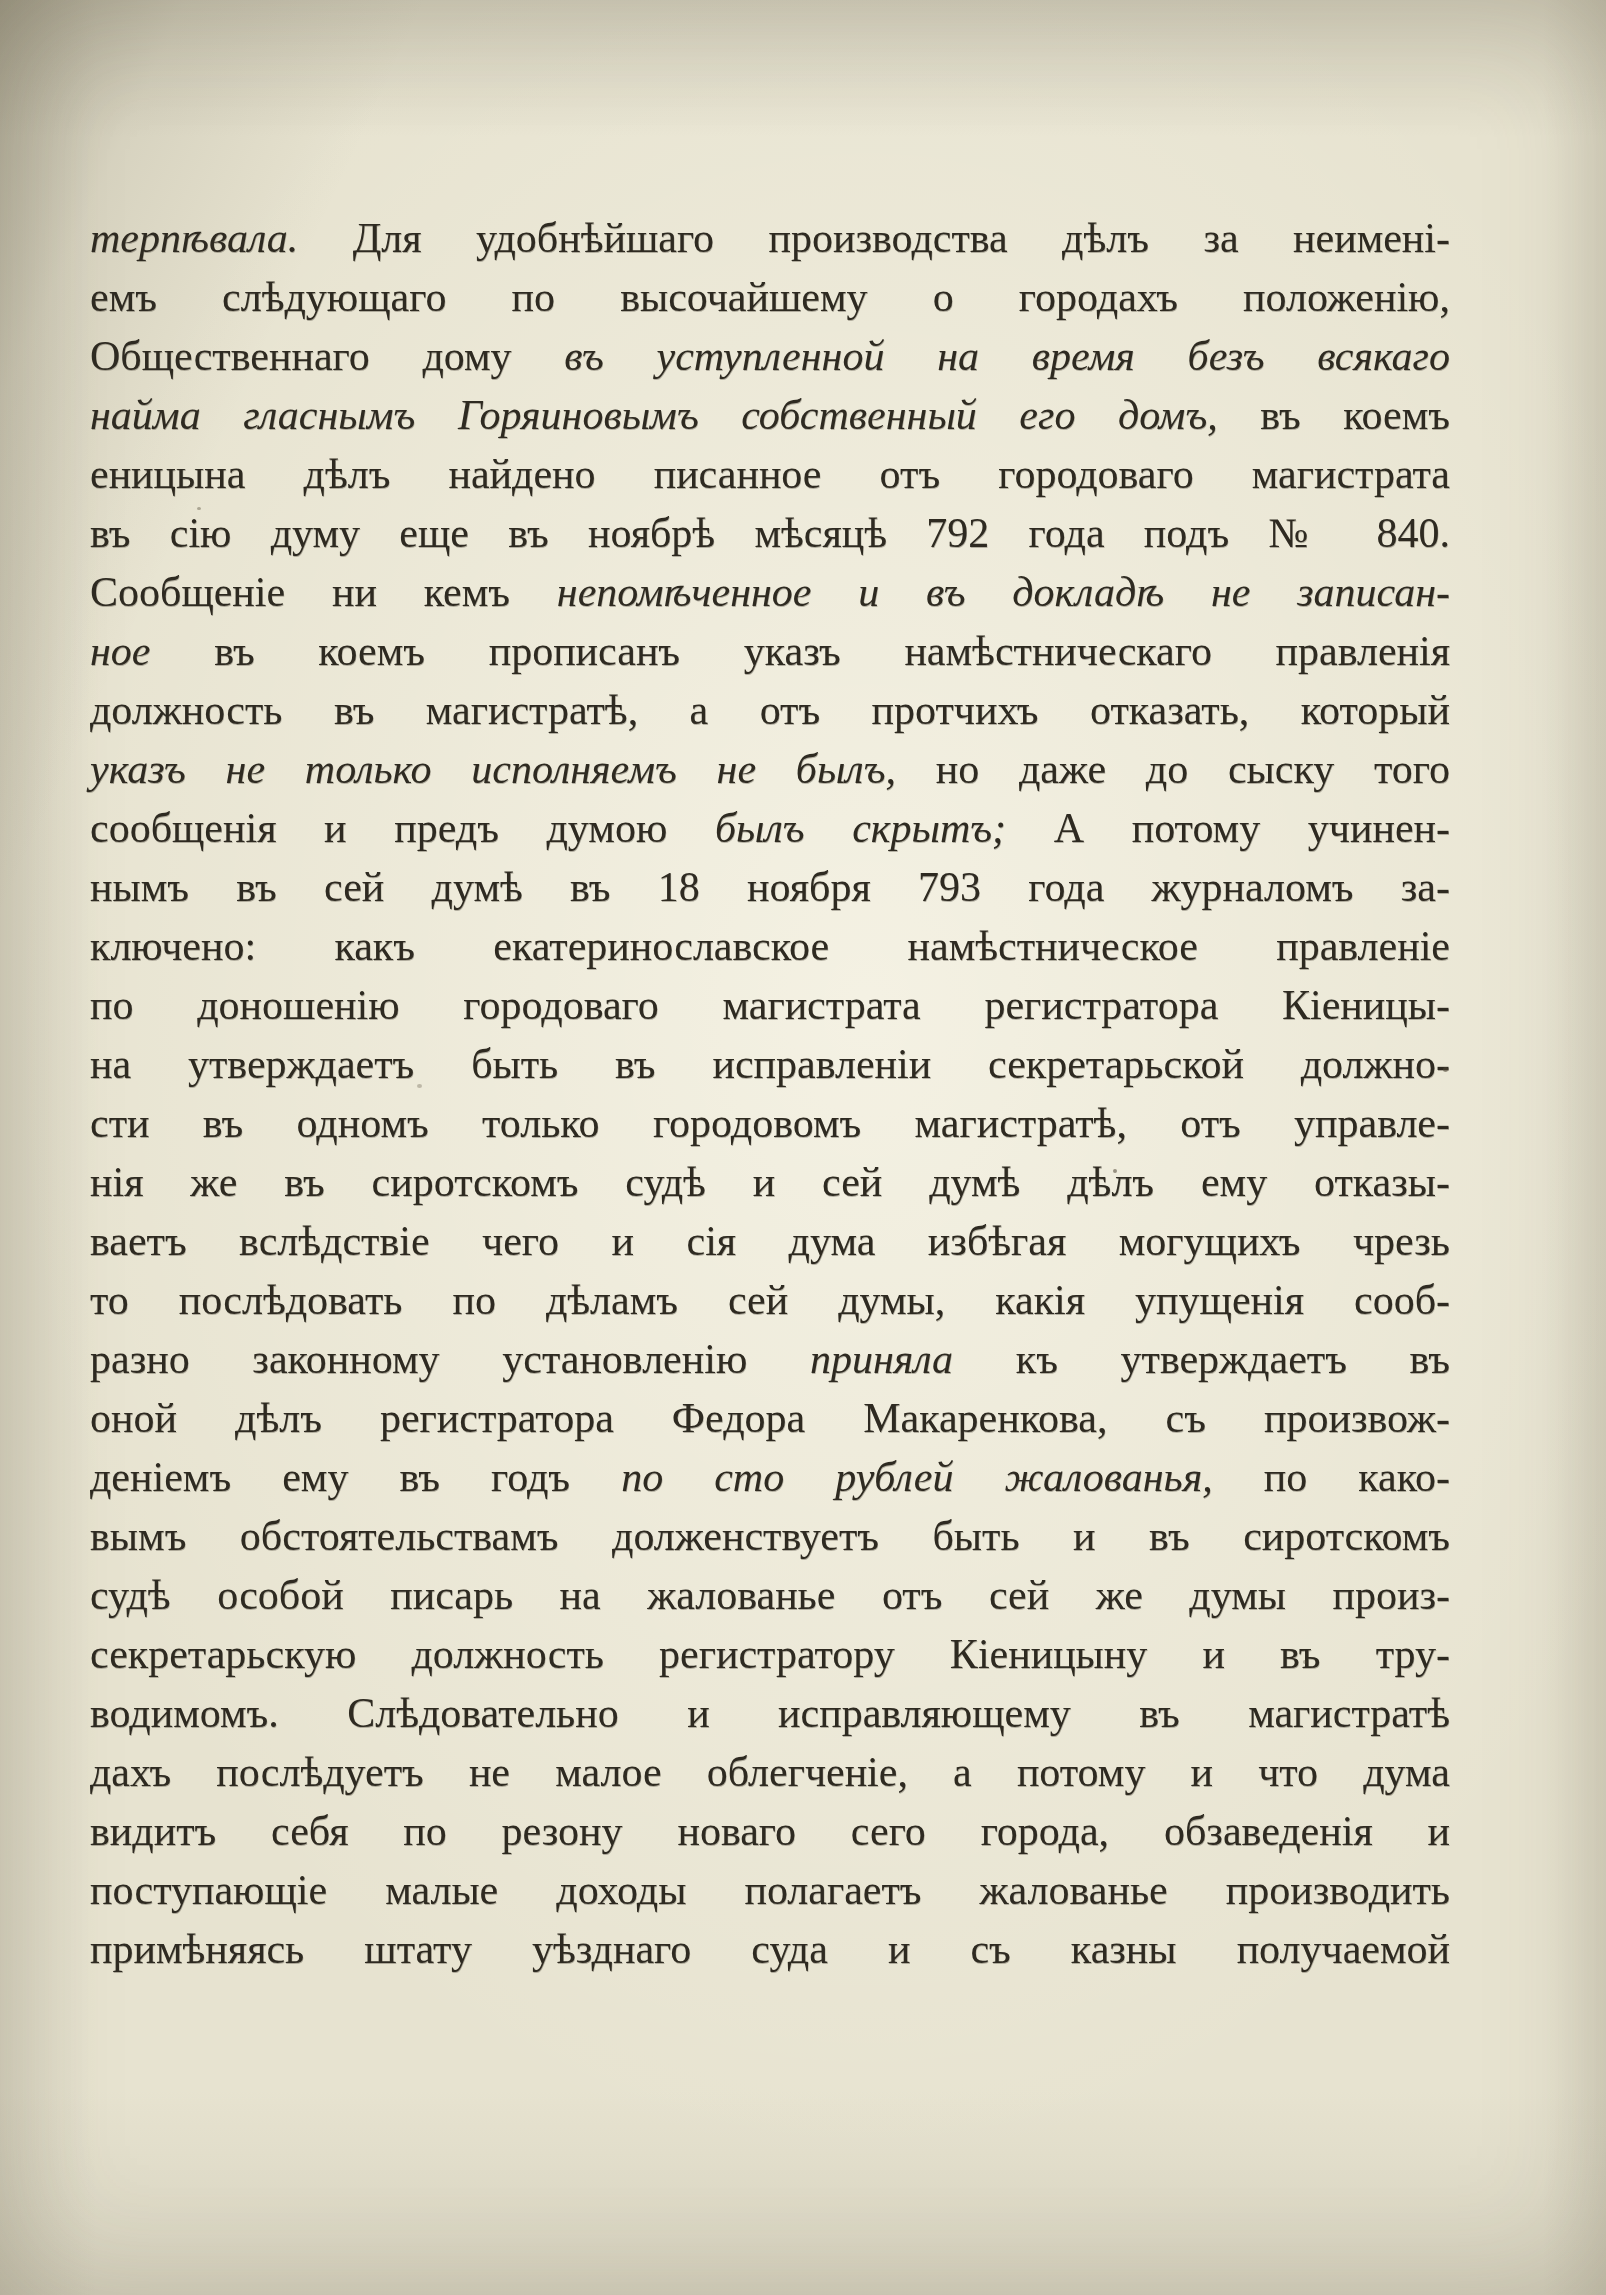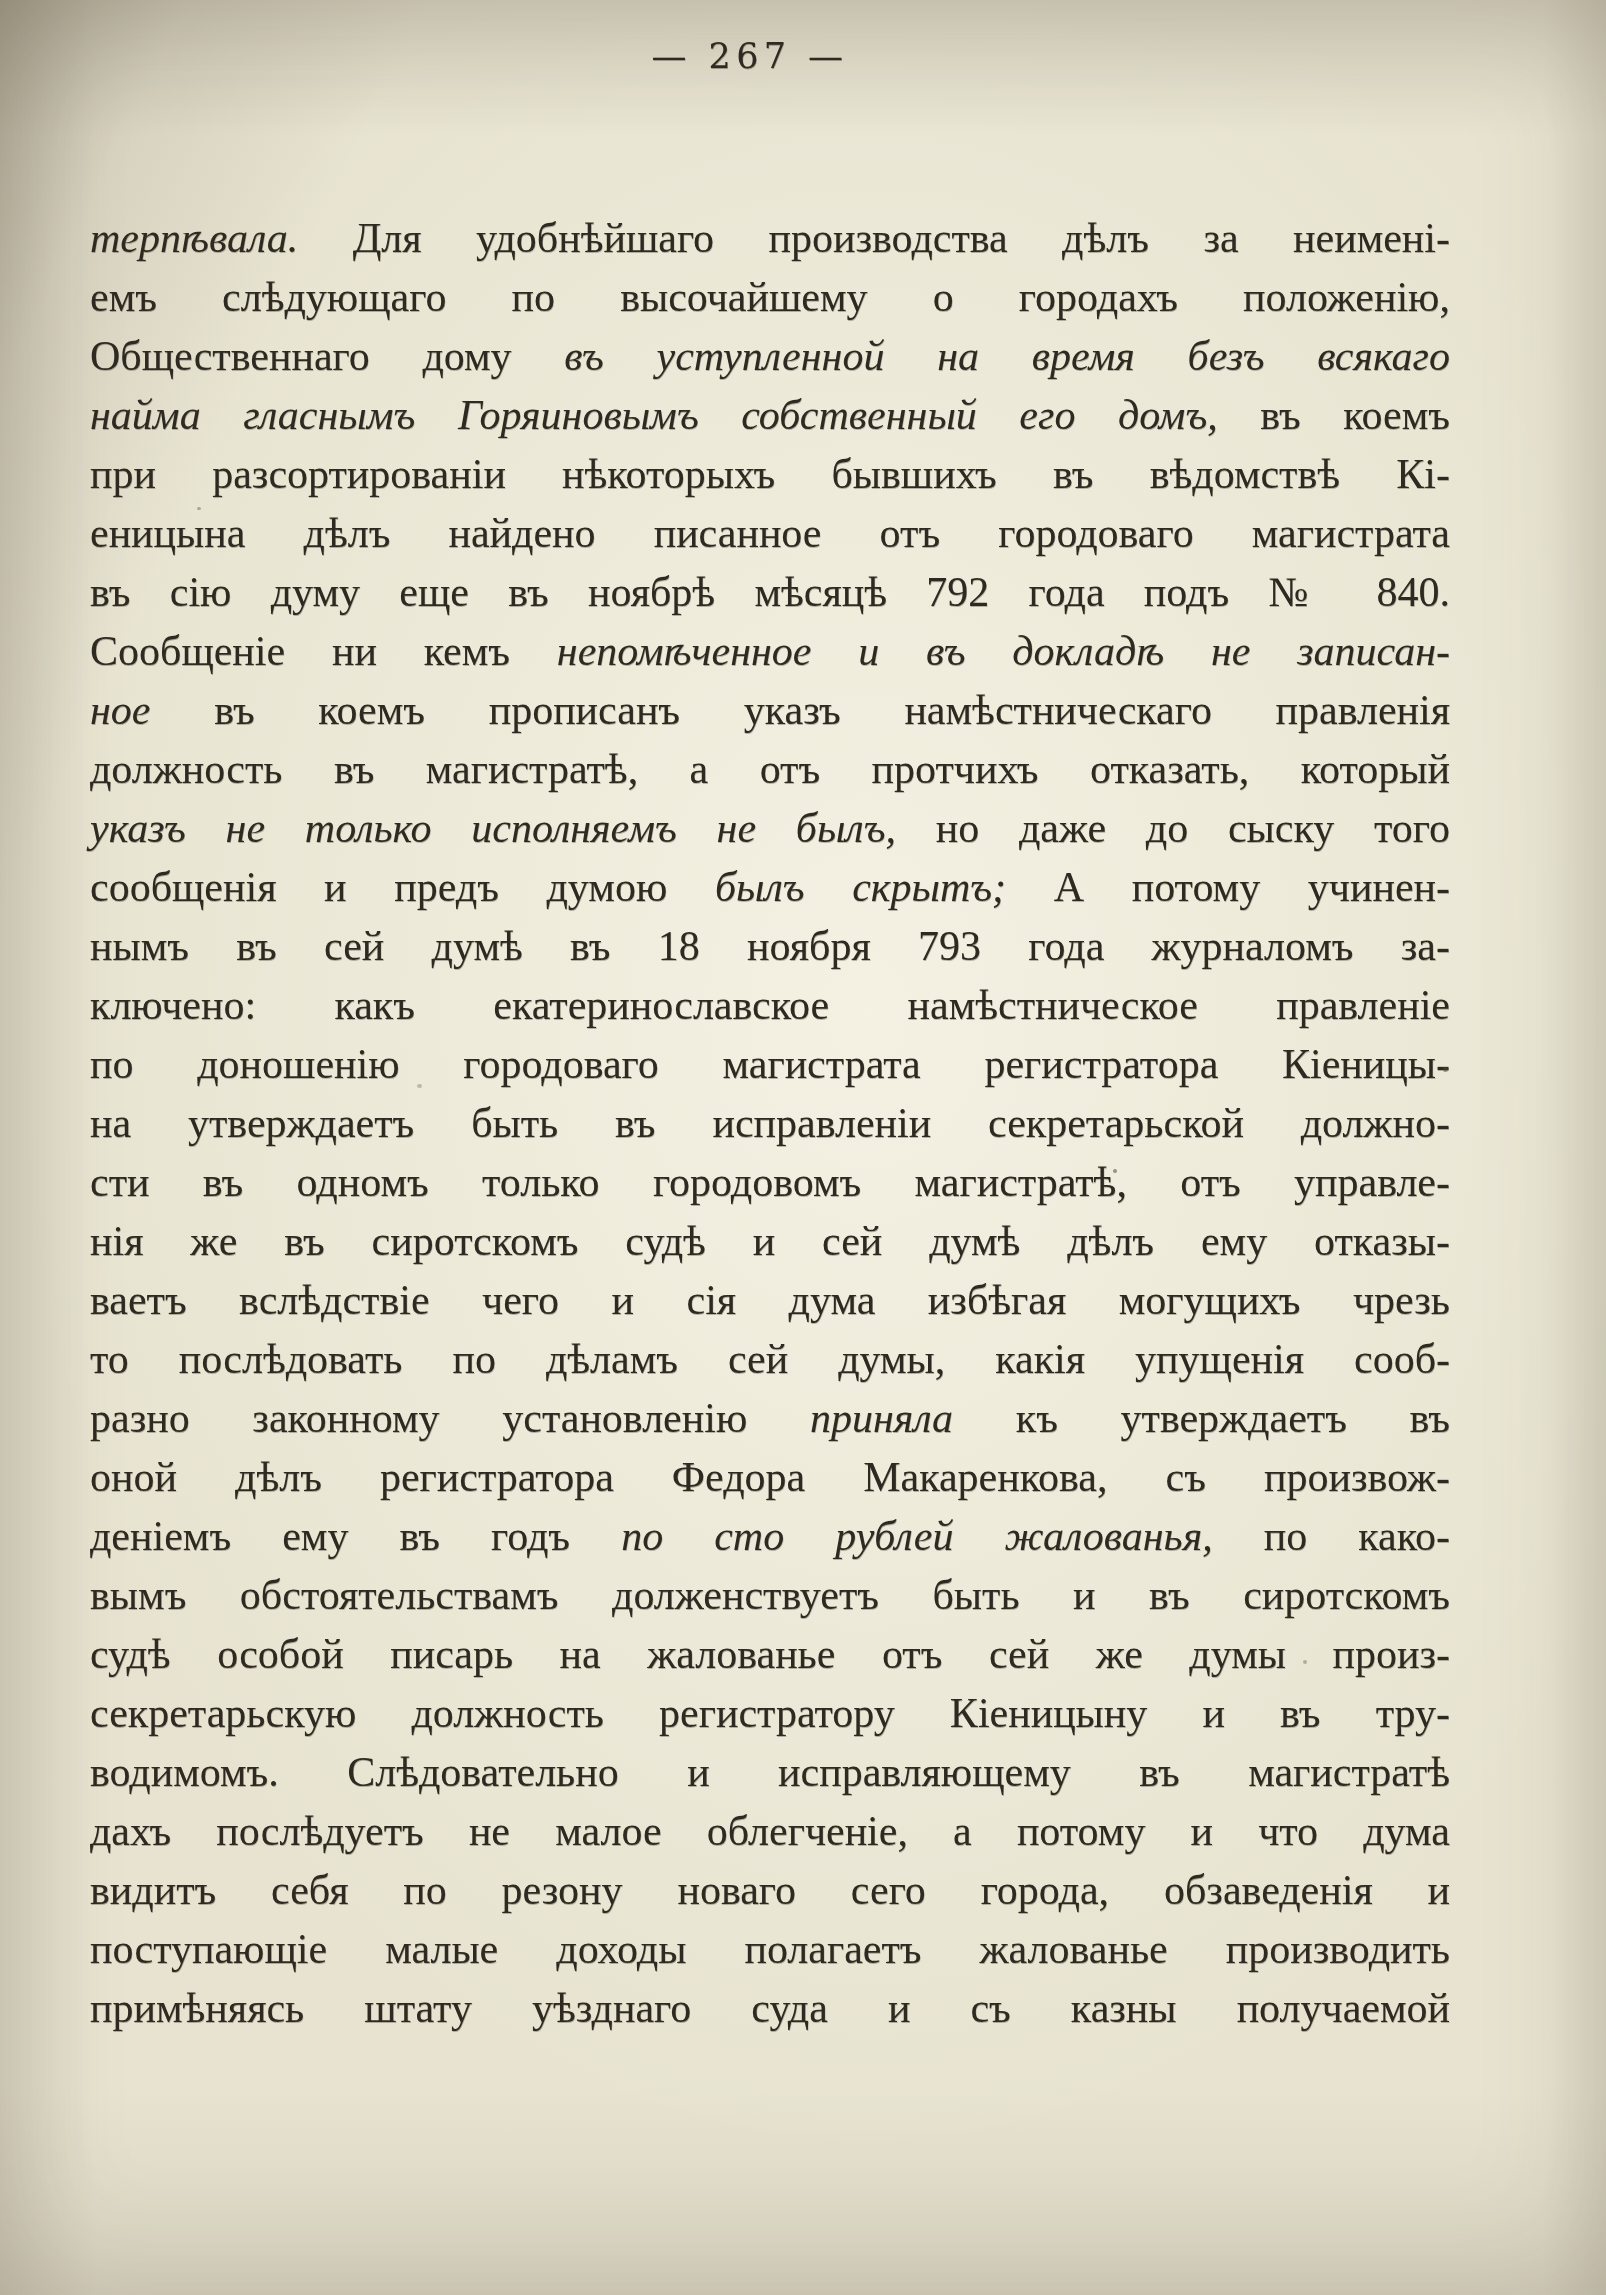--- a/index.html
+++ b/index.html
@@ -63,28 +63,26 @@
   .speck.s1 { left: 1443px; top: 1067px; width: 5.4px; height: 4.7px; }
   .speck.s2 { left: 1113px; top: 1169px; width: 3.9px; height: 3.9px; }
   .speck.s3 { left: 197px;  top: 507px;  width: 3.9px; height: 3.1px; background: rgba(78,70,52,0.4); }
   .speck.s4 { left: 1303px; top: 1660px; width: 3.9px; height: 3.9px; background: rgba(78,70,52,0.35); }
   .speck.s5 { left: 417px;  top: 1084px; width: 4.7px; height: 3.9px; background: rgba(78,70,52,0.3); }
 </style>
 </head>
 <body>
 
 <div class="page">
-  <div class="page-number">— 267 —</div>
 
   <div class="text-block">
       <div class="text-line"><span class="seg it">терпѣвала.</span><span class="seg"> Для удобнѣйшаго производства дѣлъ за неимені-</span></div>
       <div class="text-line"><span class="seg">емъ слѣдующаго по высочайшему о городахъ положенію,</span></div>
       <div class="text-line"><span class="seg">Общественнаго дому </span><span class="seg it">въ уступленной на время безъ всякаго</span></div>
       <div class="text-line"><span class="seg it">найма гласнымъ Горяиновымъ собственный его домъ,</span><span class="seg"> въ коемъ</span></div>
-      <div class="text-line"><span class="seg">при разсортированіи нѣкоторыхъ бывшихъ въ вѣдомствѣ Кі-</span></div>
       <div class="text-line"><span class="seg">еницына дѣлъ найдено писанное отъ городоваго магистрата</span></div>
       <div class="text-line"><span class="seg">въ сію думу еще въ ноябрѣ мѣсяцѣ 792 года подъ № 840.</span></div>
       <div class="text-line"><span class="seg">Сообщеніе ни кемъ </span><span class="seg it">непомѣченное и въ докладѣ не записан-</span></div>
       <div class="text-line"><span class="seg it">ное</span><span class="seg"> въ коемъ прописанъ указъ намѣстническаго правленія</span></div>
       <div class="text-line"><span class="seg">должность въ магистратѣ, а отъ протчихъ отказать, который</span></div>
       <div class="text-line"><span class="seg it">указъ не только исполняемъ не былъ,</span><span class="seg"> но даже до сыску того</span></div>
       <div class="text-line"><span class="seg">сообщенія и предъ думою </span><span class="seg it">былъ скрытъ;</span><span class="seg"> А потому учинен-</span></div>
       <div class="text-line"><span class="seg">нымъ въ сей думѣ въ 18 ноября 793 года журналомъ за-</span></div>
       <div class="text-line"><span class="seg">ключено: какъ екатеринославское намѣстническое правленіе</span></div>
       <div class="text-line"><span class="seg">по доношенію городоваго магистрата регистратора Кіеницы-</span></div>

